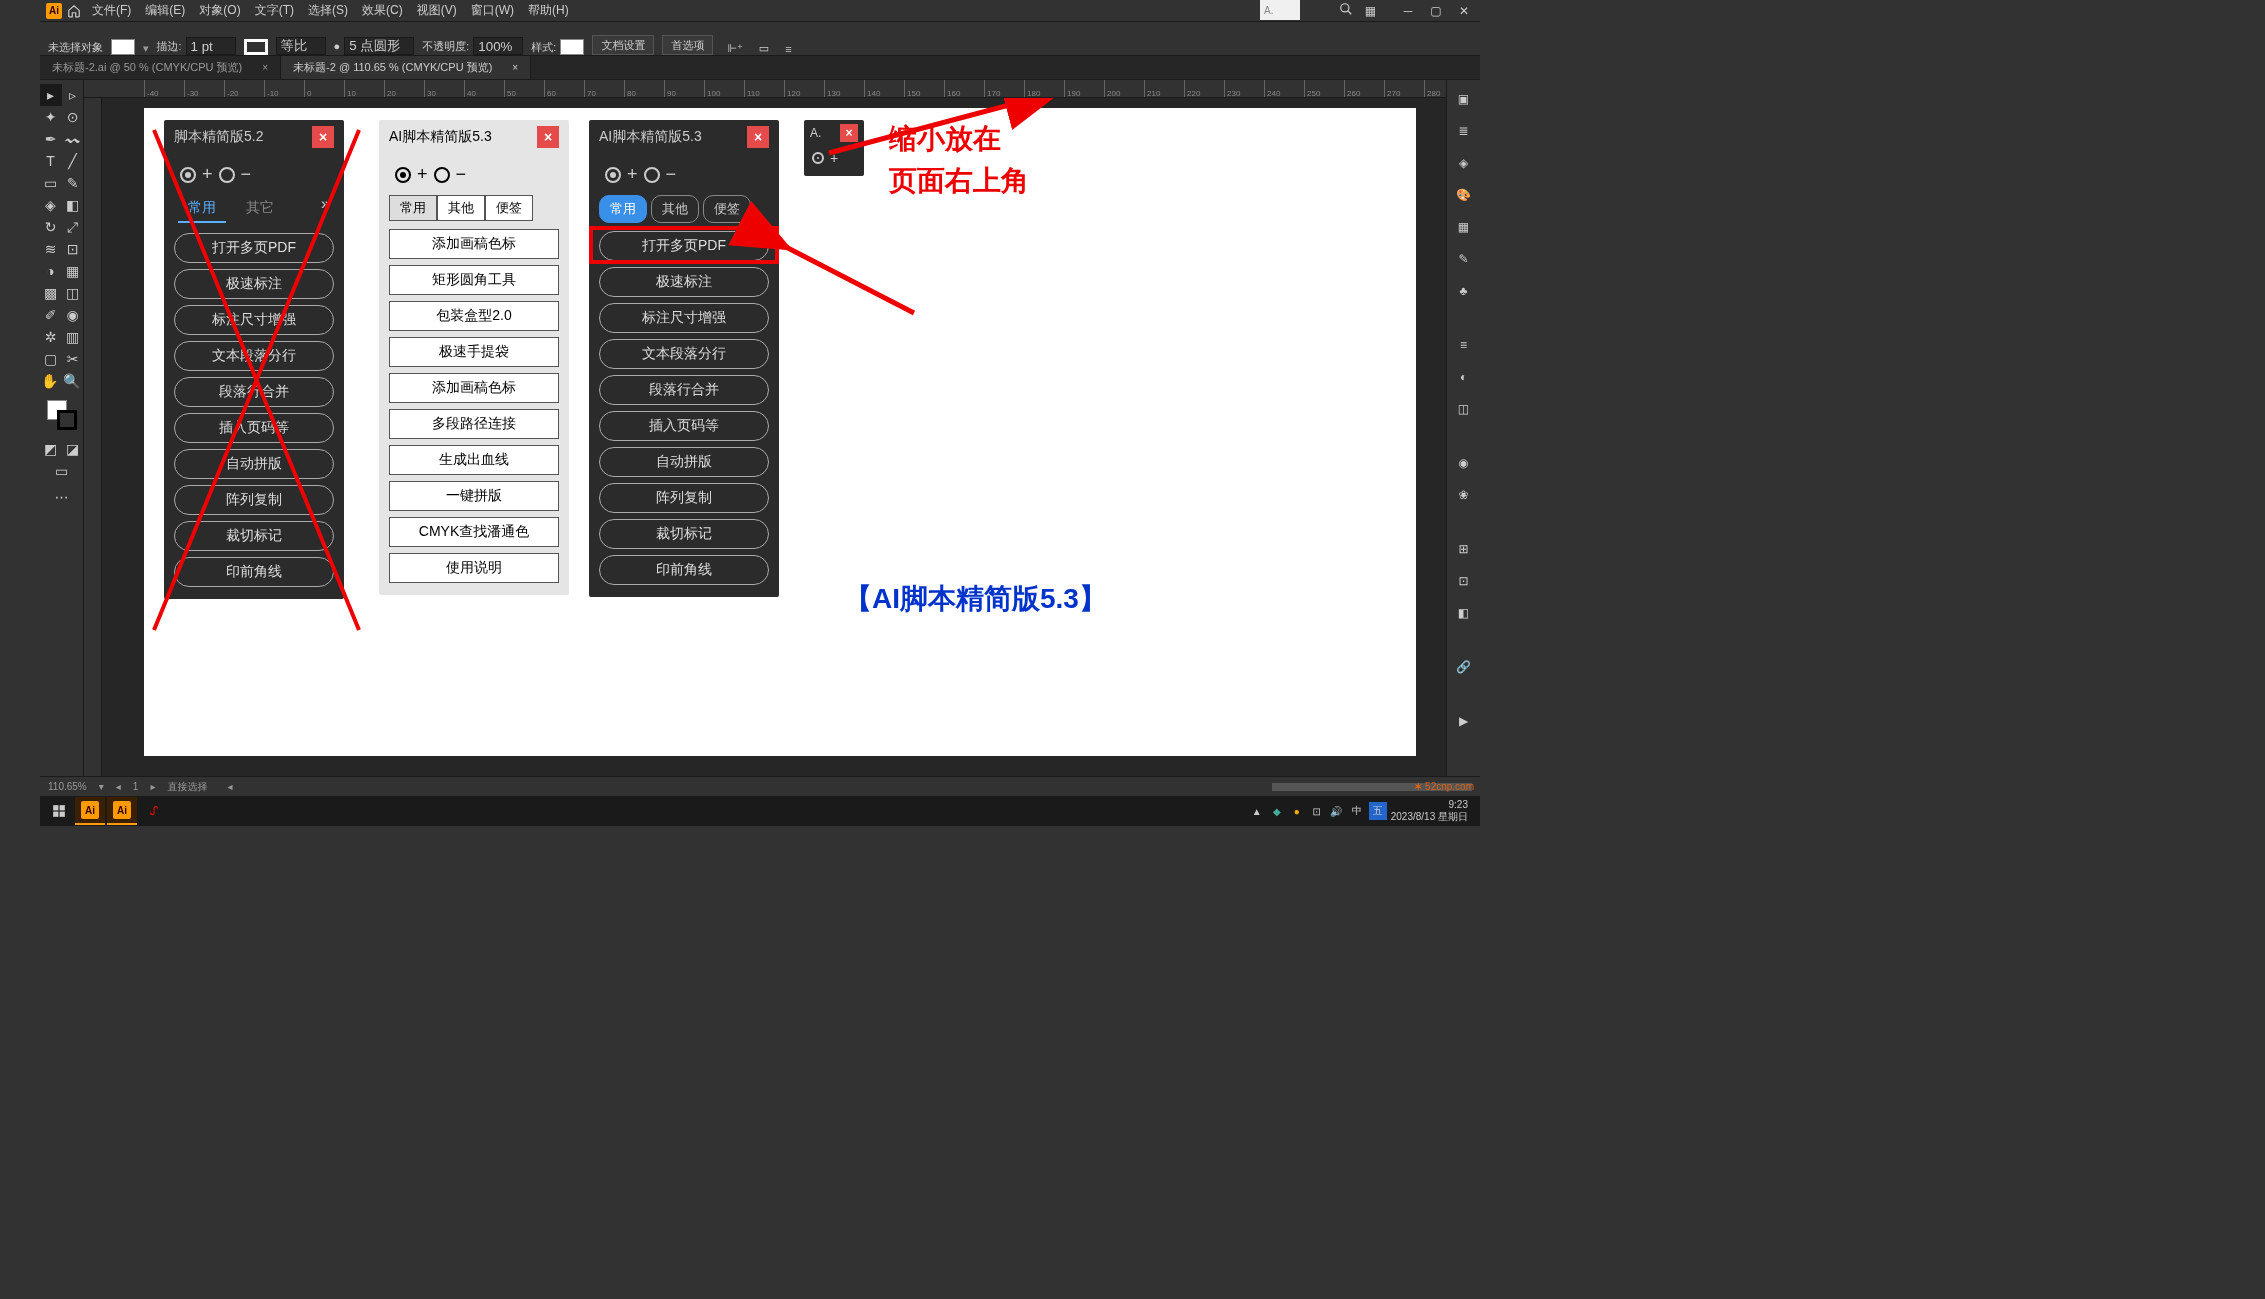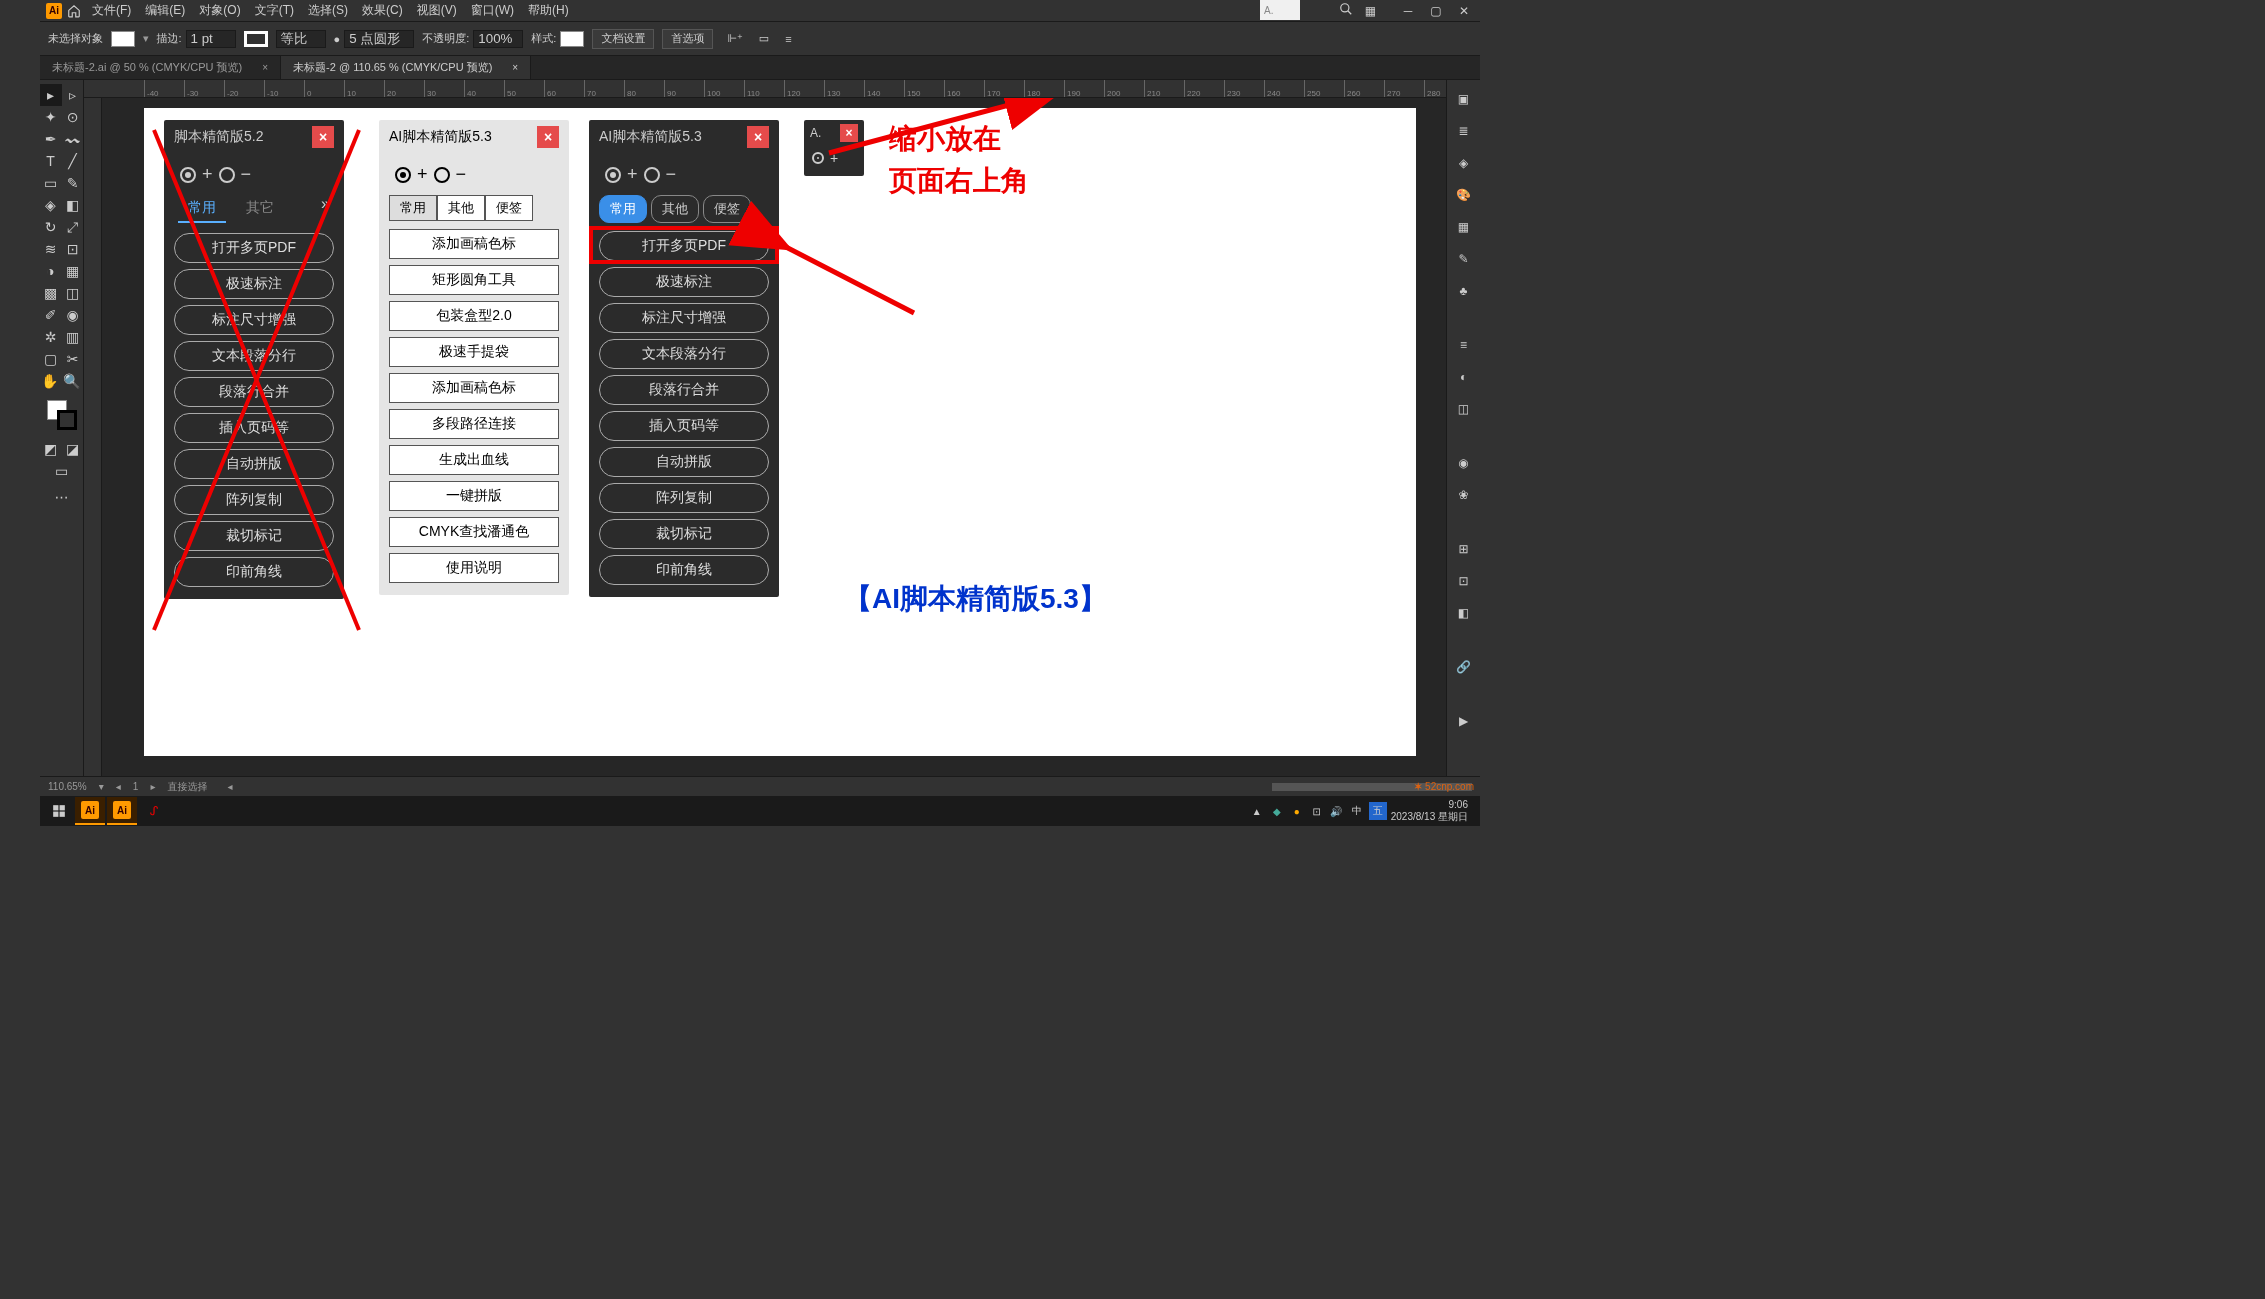--- a/index.html
+++ b/index.html
@@ -10,21 +10,21 @@
 .menubar { height: 22px; background: #323232; display: flex; align-items: center; padding: 0 6px; gap: 2px; border-bottom: 1px solid #1a1a1a; }
 .ai-logo { width: 16px; height: 16px; background: #ff9a00; color: #330000; font-weight: bold; font-size: 10px; display: flex; align-items: center; justify-content: center; border-radius: 2px; }
 .home-icon { width: 20px; height: 20px; color: #ccc; display:flex; align-items:center; justify-content:center; }
 .menubar .menu-item { padding: 8px 6px; color: #ccc; font-size: 12px; cursor: pointer; }
 .menubar .spacer { flex: 1; }
 .win-controls { display: flex; gap: 8px; margin-left: 20px; }
 .win-btn { width: 20px; height: 16px; display:flex; align-items:center; justify-content:center; color:#ccc; cursor:pointer; }
 .search-icon-top { margin: 0 10px; }
 
 
-.controlbar { height: 34px; background: #323232; display: flex; align-items: center; padding: 0 8px; gap: 8px; border-bottom: 1px solid #1a1a1a; font-size: 11px; }
+.controlbar { height: 34px; background: #323232; display: flex; align-items: flex-end; padding: 0 8px; gap: 8px; border-bottom: 1px solid #1a1a1a; font-size: 11px; }
 .ctrl-field { display:flex; align-items:center; gap:4px; }
 .ctrl-input { background:#262626; border:1px solid #1a1a1a; color:#ccc; padding:1px 4px; width:50px; height:18px; }
 .ctrl-swatch { width:24px; height:16px; background:#fff; border:1px solid #888; }
 .ctrl-btn-small { background:#3a3a3a; border:1px solid #555; padding:2px 8px; color:#ccc; height:20px; display:flex; align-items:center; }
 
 
 .doctabs { height: 24px; background: #262626; display:flex; align-items:stretch; border-bottom:1px solid #1a1a1a; }
 .doctab { padding: 4px 12px; color:#999; font-size:11px; display:flex; align-items:center; gap:20px; border-right:1px solid #1a1a1a; }
 .doctab.active { background:#323232; color:#ccc; }
 .doctab .x { font-size:10px; cursor:pointer; }
@@ -482,21 +482,21 @@
     <div class="spacer"></div>
     <div class="tray">
       <div class="tray-icon">▲</div>
       <div class="tray-icon" style="color:#4a9;">◆</div>
       <div class="tray-icon" style="color:#fa0;">●</div>
       <div class="tray-icon">⊡</div>
       <div class="tray-icon">🔊</div>
       <div class="tray-icon">中</div>
       <div class="tray-icon" style="background:#2266cc;width:18px;height:18px;">五</div>
       <div style="text-align:right; line-height:1.2;">
-        <div>9:06</div>
+        <div>9:23</div>
         <div>2023/8/13 星期日</div>
       </div>
     </div>
   </div>
 
   <div class="watermark">
     <span style="color:#ff6600; font-weight:bold;">✶</span>
     <span>52cnp.com</span>
   </div>
 

